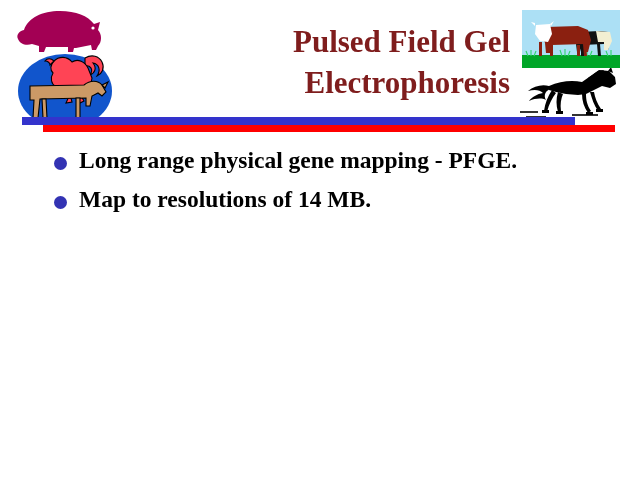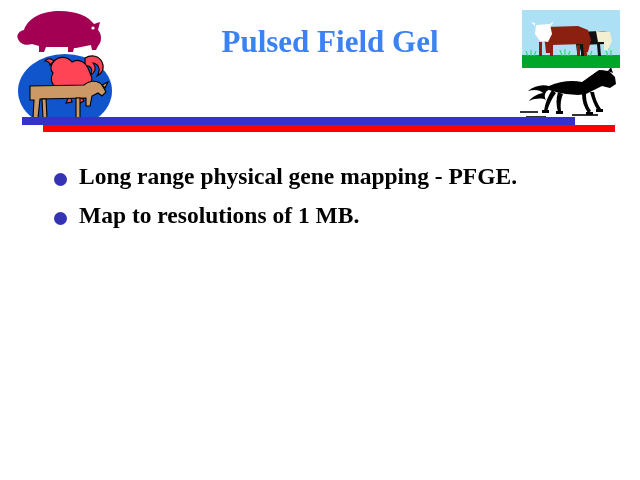--- a/index.html
+++ b/index.html
@@ -24,25 +24,25 @@
     width: 112px;
     height: 118px;
   }
 
   
   #title {
     position: absolute;
     left: 150px;
     top: 22px;
     width: 360px;
-    text-align: center;
+    text-align: right;
     font-size: 31px;
     font-weight: bold;
     line-height: 1.32;
-    color: #3b82f6;
+    color: #7f1d1d;
     letter-spacing: 0px;
   }
 
   
   #cattle-photo {
     position: absolute;
     left: 522px;
     top: 10px;
     width: 98px;
     height: 58px;
@@ -74,21 +74,21 @@
     top: 125px;
     width: 572px;
     height: 7px;
     background: #ff0000;
   }
 
   
   #body {
     position: absolute;
     left: 52px;
-    top: 162px;
+    top: 146px;
     width: 570px;
   }
   .bullet-row {
     position: relative;
     padding-left: 27px;
     margin-bottom: 9px;
     font-size: 23.5px;
     font-weight: bold;
     line-height: 1.26;
     color: #000000;
@@ -135,20 +135,21 @@
                  C96 28 96 36 92 40 L90 44 L86 44 L85 39 L70 42 L68 42 L67 46
                  L62 46 L62 41 L40 41 L38 46 L33 46 L33 40 L26 38
                  C20 40 14 38 12 33 C10 29 13 25 18 24 Z"></path>
         <circle cx="87" cy="22" r="1.6" fill="#ffffff"></circle>
       </g>
     </svg>
   </div>
 
   <div id="title">
     <div>Pulsed Field Gel</div>
+    <div>Electrophoresis</div>
   </div>
 
   <div id="cattle-photo">
     <svg width="98" height="58" viewBox="0 0 98 58" xmlns="http://www.w3.org/2000/svg">
       <rect x="0" y="0" width="98" height="58" fill="#ace0f5"></rect>
       <rect x="0" y="45" width="98" height="13" fill="#00a628"></rect>
 
       <g stroke="#2fd66b" stroke-width="1.1" fill="none">
         <path d="M6 46 L4 41 M9 46 L9 40 M12 46 L14 41"></path>
         <path d="M40 46 L38 40 M43 46 L43 39 M46 46 L48 41"></path>
@@ -212,19 +213,19 @@
 
   <div id="body">
 
     <div class="bullet-row">
       <span class="bullet-dot"></span>
       <span class="bullet-text">Long range physical gene mapping - PFGE.</span>
     </div>
 
     <div class="bullet-row">
       <span class="bullet-dot"></span>
-      <span class="bullet-text">Map to resolutions of 1 MB.</span>
+      <span class="bullet-text">Map to resolutions of 14 MB.</span>
     </div>
 
 
   </div>
 
 </div>
 
 </body></html>

